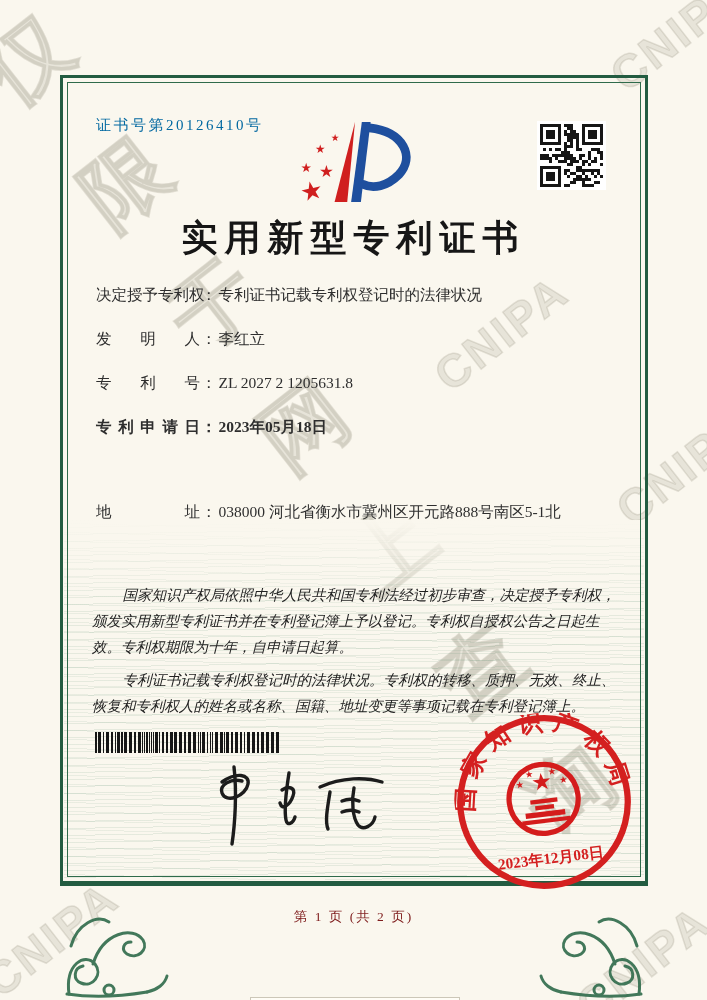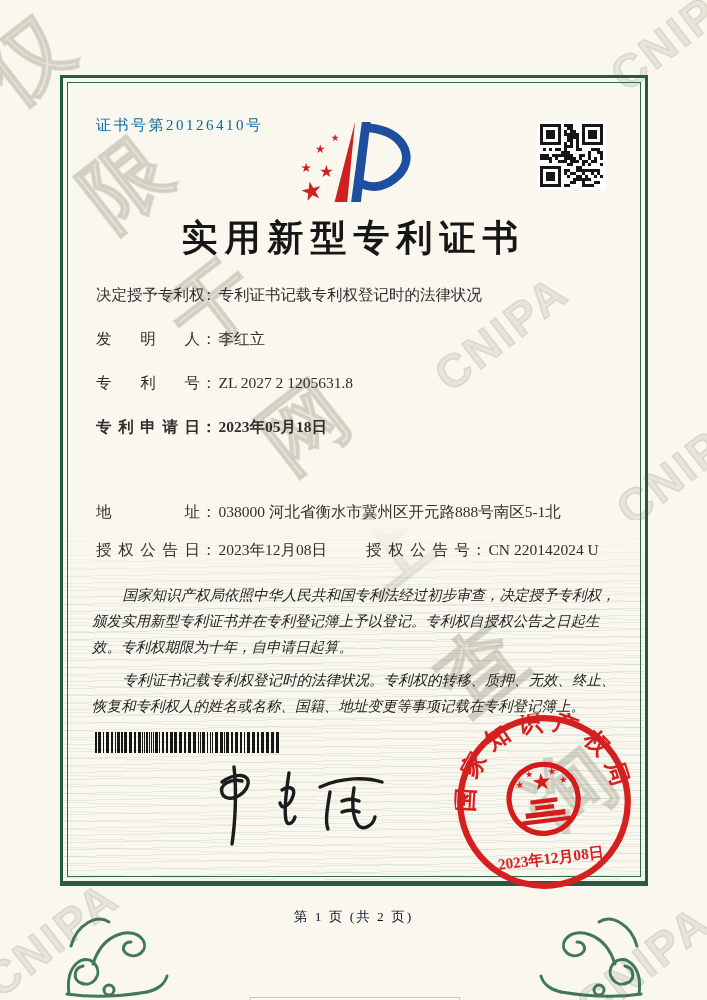--- a/index.html
+++ b/index.html
@@ -57,21 +57,21 @@
   .legal p{margin:0 0 7px 0;text-indent:2.1em;}
 
   
   .barcode{position:absolute;left:95px;top:732px;height:21px;display:flex;align-items:stretch;}
   .barcode span{display:block;height:100%;background:#161616;}
   .signer{position:absolute;left:96px;top:786px;font-family:"Liberation Sans", sans-serif;
           font-size:16px;color:#222;line-height:31px;}
   .signature{position:absolute;left:196px;top:762px;width:200px;height:88px;}
   .seal{position:absolute;left:455px;top:713px;width:178px;height:178px;transform:rotate(-7deg);}
   .page-num{position:absolute;left:0;right:0;top:908px;text-align:center;
-            font-size:13.5px;letter-spacing:2px;color:#0f172a;}
+            font-size:13.5px;letter-spacing:2px;color:#7f1d1d;}
   .cont-box{position:absolute;left:250px;top:997px;width:208px;height:42px;line-height:42px;
             background:#fffdf6;border:1px solid #ccc7b8;text-align:center;font-style:italic;
             font-size:15.5px;letter-spacing:3px;color:#333;}
 </style>
 </head>
 <body>
 
 <div class="page">
 
   <span class="wm wm-cjk wm1">仅</span>
@@ -581,28 +581,20 @@
     <span class="f-label">发明人</span><span class="f-colon">：</span><span class="f-value">李红立</span>
   </div>
   <div class="f-row r3">
     <span class="f-label">专利号</span><span class="f-colon">：</span><span class="f-value">ZL 2027 2 1205631.8</span>
   </div>
   <div class="f-row r4">
     <span class="f-label">专利申请日</span><span class="f-colon">：</span><span class="f-value">2023年05月18日</span>
   </div>
   <div class="f-row r6">
     <span class="f-label">地址</span><span class="f-colon">：</span><span class="f-value">038000 河北省衡水市冀州区开元路888号南区5-1北</span>
-  </div>
-  <div class="f-row r7">
-    <span>
-      <span class="f-label">授权公告日</span><span class="f-colon">：</span><span class="f-value">2023年12月08日</span>
-    </span>
-    <span class="grant-no-group">
-      <span class="f-label">授权公告号</span><span class="f-colon">：</span><span class="f-value">CN 220142024 U</span>
-    </span>
   </div>
 
   <div class="legal">
     <p>国家知识产权局依照中华人民共和国专利法经过初步审查，决定授予专利权，颁发实用新型专利证书并在专利登记簿上予以登记。专利权自授权公告之日起生效。专利权期限为十年，自申请日起算。</p>
     <p>专利证书记载专利权登记时的法律状况。专利权的转移、质押、无效、终止、恢复和专利权人的姓名或名称、国籍、地址变更等事项记载在专利登记簿上。</p>
   </div>
 
   <div class="barcode" id="barcode">
       <span style="width: 2px; margin-right: 1px;"></span>
       <span style="width: 3px; margin-right: 2px;"></span>

